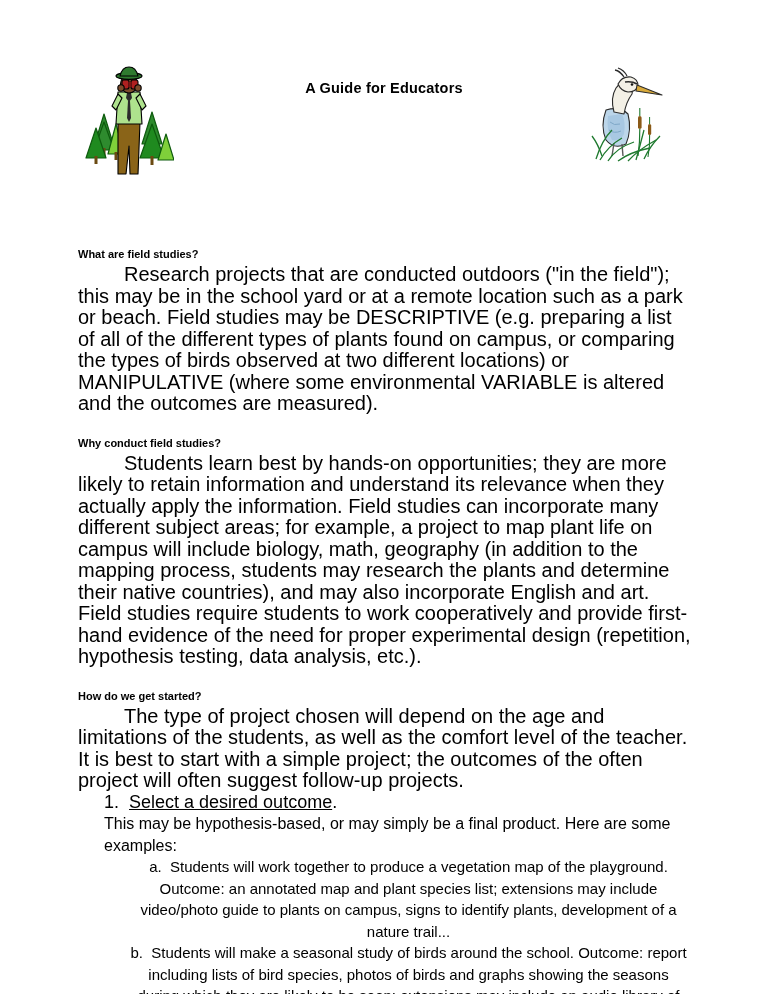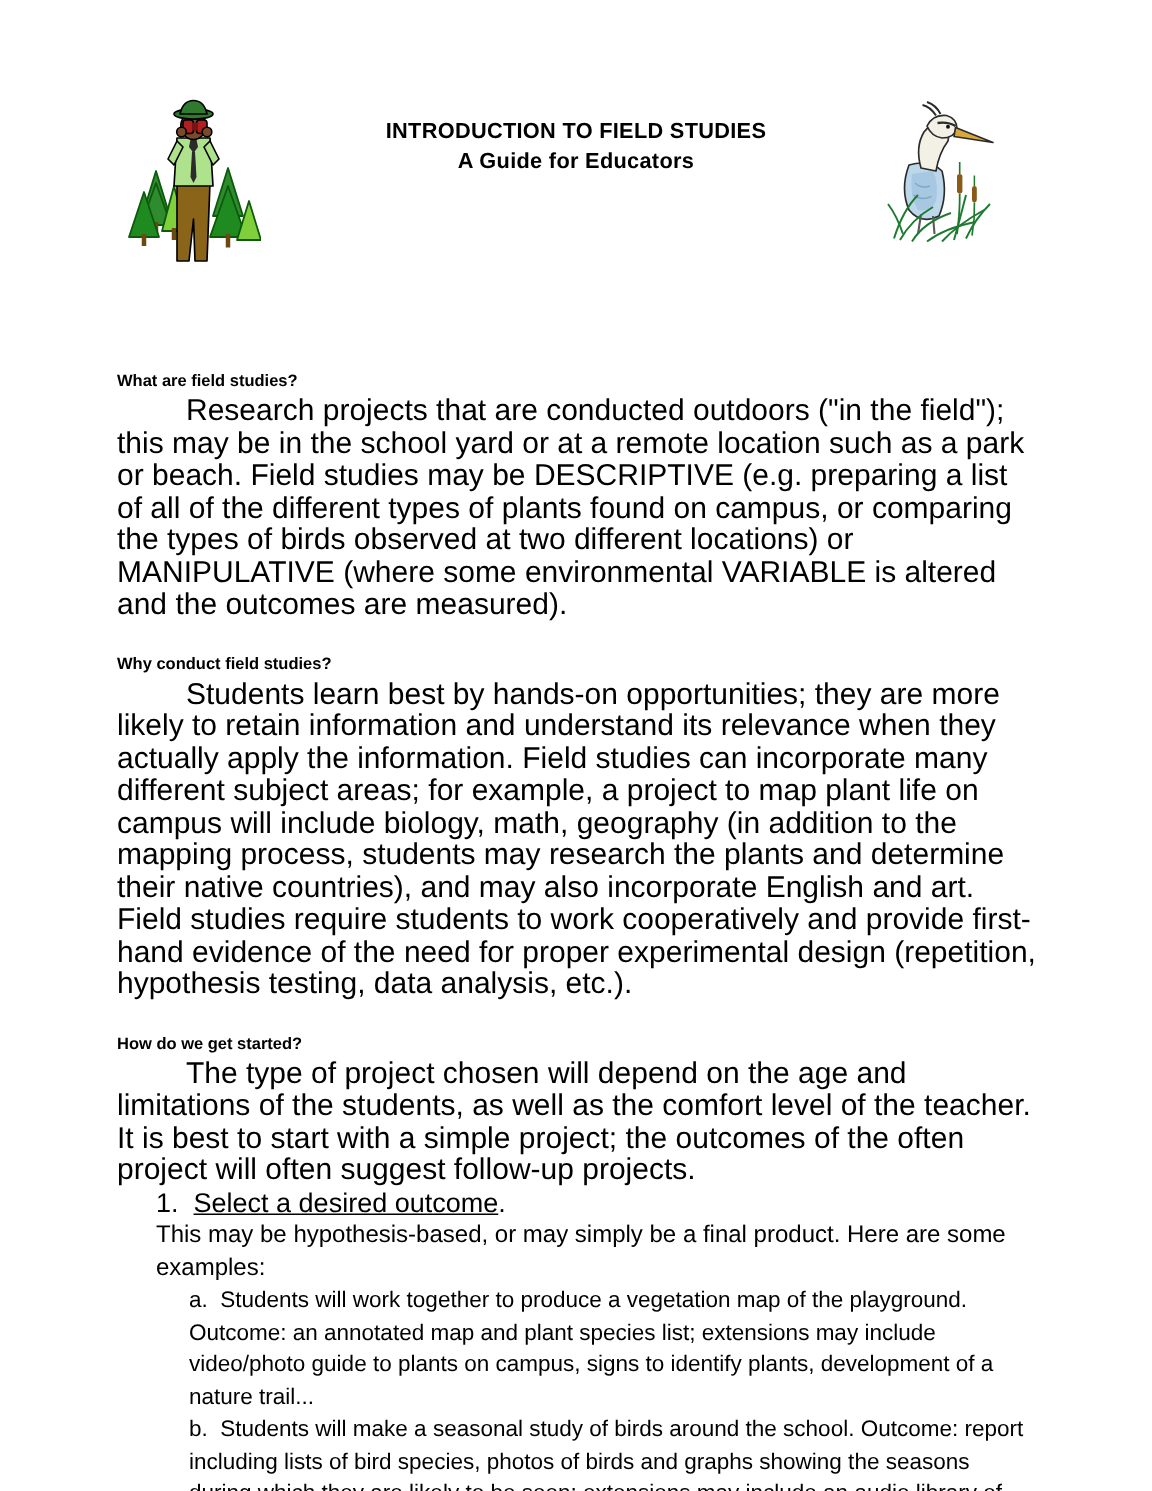--- a/index.html
+++ b/index.html
@@ -96,20 +96,21 @@
     margin: 0;
     padding-left: 26px;
   }
   
   .let-item {
     font-size: 15px;
     line-height: 21.5px;
     margin: 0;
     padding-left: 48px;
     text-indent: 0;
+    text-align: center;
   }
   .let-item .marker {
     display: inline;
   }
   u, .ul {
     text-decoration: underline;
   }
 </style>
 </head>
 <body>
@@ -159,21 +160,20 @@
           <rect x="49" y="18" width="7" height="9" rx="2" fill="#b02020"></rect>
           <rect x="46.5" y="20" width="3" height="5" fill="#7a1414" stroke="none"></rect>
 
           <circle cx="39" cy="26" r="3.2" fill="#7a4a2a"></circle>
           <circle cx="56" cy="26" r="3.2" fill="#7a4a2a"></circle>
         </g>
       </svg>
     </div>
 
     <div class="title-block">
-      <div class="title-main">INTRODUCTION TO FIELD STUDIES</div>
       <div class="title-sub">A Guide for Educators</div>
     </div>
 
     <div class="header-art-right">
       <svg viewBox="0 0 100 100" width="100" height="100" xmlns="http://www.w3.org/2000/svg">
 
         <g stroke="#2b2b2b" stroke-width="1.1" stroke-linejoin="round">
           <path d="M28,46 Q22,62 28,76 Q36,86 48,80 Q54,66 50,50 Q42,42 28,46 Z" fill="#bcd6ea"></path>
 
           <path d="M30,52 Q28,66 34,76 Q42,78 46,70 Q48,58 44,50 Z" fill="#a8c8e2" stroke="none"></path>

